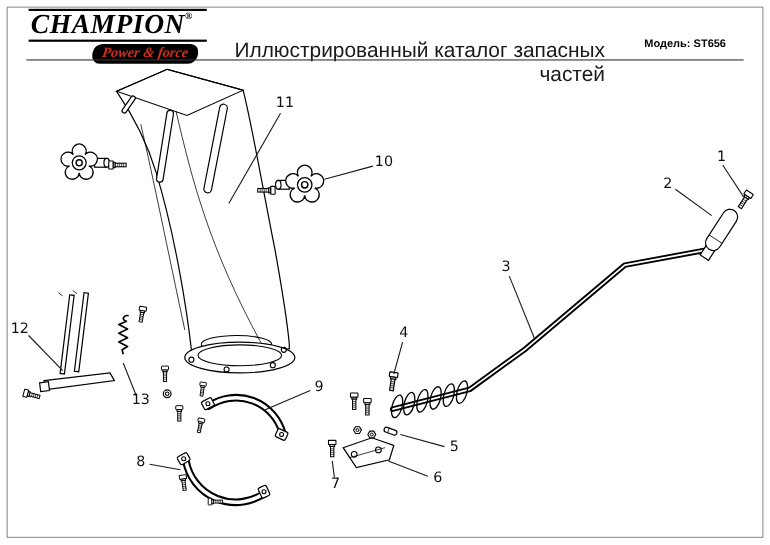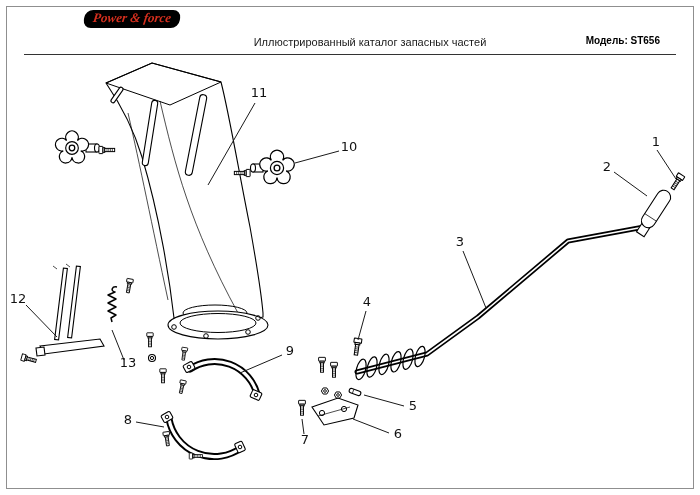--- a/index.html
+++ b/index.html
@@ -10,22 +10,22 @@
   
   .logo{position:absolute;left:26px;top:8px;width:162px;}
   .logo-brand{font-family:"Liberation Serif",serif;font-style:italic;font-weight:bold;
               font-size:25px;line-height:1.02;letter-spacing:.5px;white-space:nowrap;
               border-top:2px solid #000;border-bottom:2px solid #000;padding:0 2px;color:#000;}
   .logo-brand sup{font-size:9px;font-style:normal;vertical-align:top;}
   .logo-banner{margin-left:58px;margin-top:2px;background:#000;color:#d42f1e;
                font-family:"Liberation Serif",serif;font-style:italic;font-weight:bold;
                font-size:13px;padding:0 9px 2px;border-radius:8px;width:fit-content;
                transform:skewX(-8deg);}
-  .doc-title{position:absolute;top:36px;left:190px;right:150px;text-align:center;
-             font-size:11px;color:#1a1a1a;}
+  .doc-title{position:absolute;top:36px;left:190px;right:150px;text-align:right;
+             font-size:19px;color:#1a1a1a;}
   .model{position:absolute;top:35px;right:40px;font-size:10px;font-weight:bold;color:#000;}
   .header-rule{position:absolute;top:54px;left:24px;right:24px;border-top:1.5px solid #333;}
   .diagram{position:absolute;left:0;top:55px;width:700px;height:435px;}
   
   .pf{fill:#fff;stroke:#000;stroke-width:1.1;}
   .pfn{fill:none;stroke:#000;stroke-width:1;}
   .thin{stroke:#000;stroke-width:.7;fill:none;}
   .band{fill:none;stroke:#000;stroke-width:7;stroke-linecap:round;}
   .band-inner{fill:none;stroke:#fff;stroke-width:3.2;stroke-linecap:round;}
   .rod-outer{fill:none;stroke:#000;stroke-width:5;stroke-linejoin:round;stroke-linecap:round;}
@@ -34,20 +34,21 @@
   .spr{fill:none;stroke:#000;stroke-width:1.5;stroke-linejoin:round;}
   .leader{stroke:#1a1a1a;stroke-width:1;fill:none;}
   .callout{font-family:"DejaVu Sans",sans-serif;font-size:13px;fill:#111;}
 </style>
 </head>
 <body>
 
 <div class="frame"></div>
 
 <div class="logo">
+  <div class="logo-brand"><span>CHAMPION</span><sup>®</sup></div>
   <div class="logo-banner">Power &amp; force</div>
 </div>
 <div class="doc-title">Иллюстрированный каталог запасных частей</div>
 <div class="model">Модель: ST656</div>
 <div class="header-rule"></div>
 
 <svg class="diagram" viewBox="0 55 700 435" xmlns="http://www.w3.org/2000/svg">
   <defs>
     <g id="bolt">
       <rect x="-4" y="-9" width="8" height="4.5" rx="0.5" class="pf"></rect>

